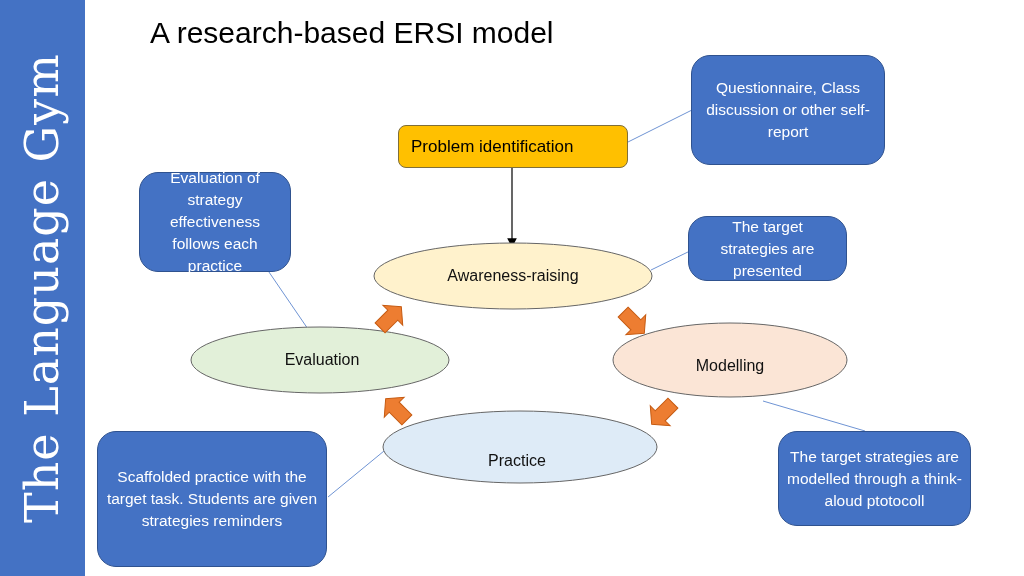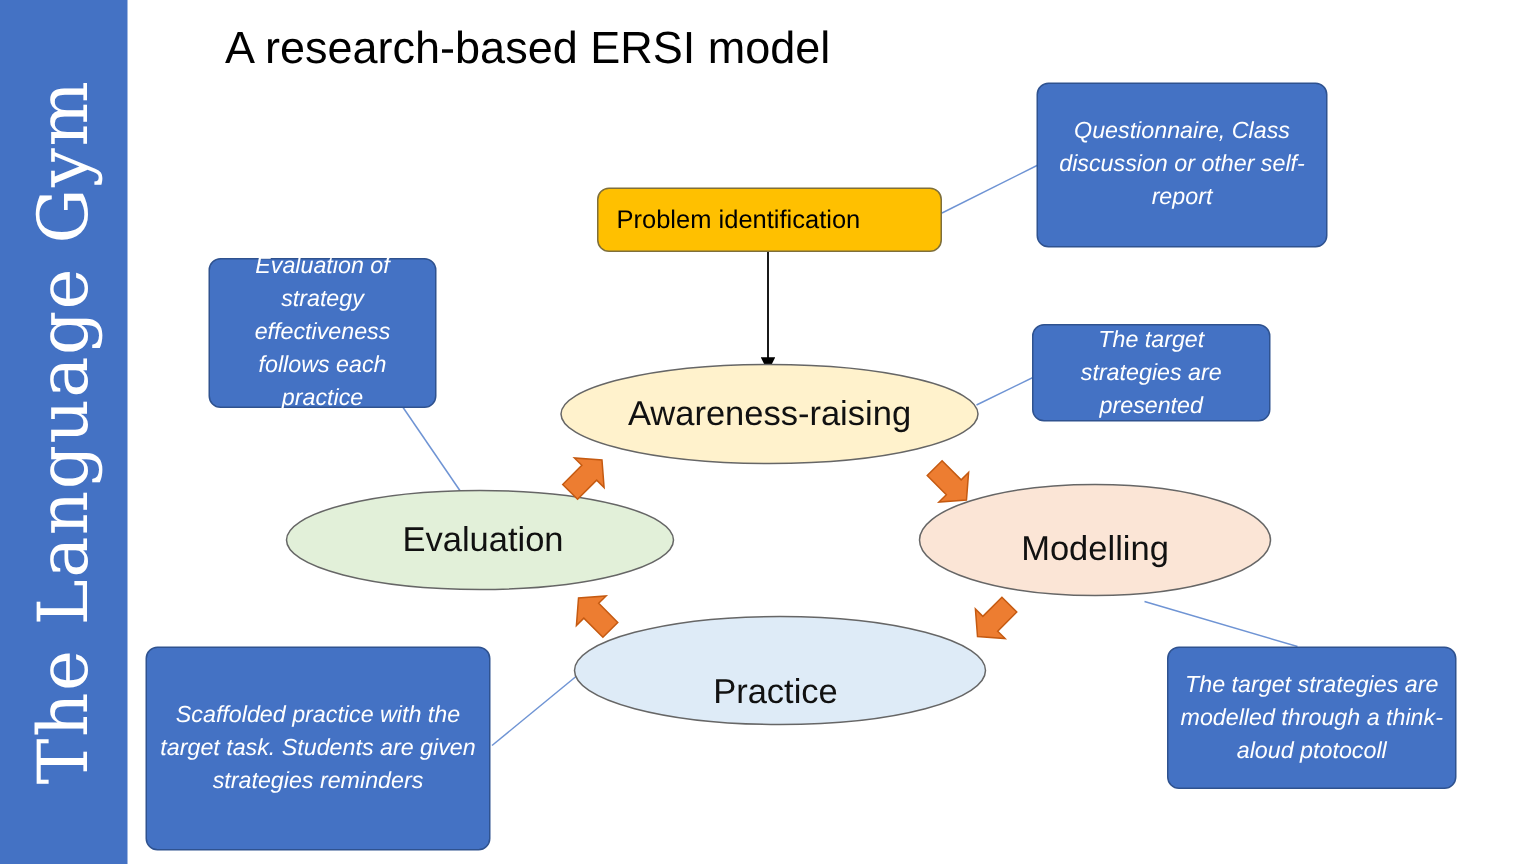--- a/index.html
+++ b/index.html
@@ -1,23 +1,23 @@
 <!DOCTYPE html>
 <html><head>
 <meta charset="utf-8">
 <style>
   html, body { margin:0; padding:0; }
   body { width:1024px; height:576px; position:relative; overflow:hidden; background:#ffffff; font-family:"Liberation Sans", sans-serif; }
   .sidebar { position:absolute; left:0; top:0; width:85px; height:576px; background:#4472C4; }
   .sidebar-text { position:absolute; left:42px; top:288px; transform:translate(-50%,-50%) rotate(-90deg); white-space:nowrap; color:#ffffff; font-family:"DejaVu Serif", serif; font-size:46px; letter-spacing:1px; }
   .title { position:absolute; left:150px; top:16px; font-size:30px; color:#000; font-family:"Liberation Sans", sans-serif; }
   svg.links { position:absolute; left:0; top:0; }
-  .callout { position:absolute; background:#4472C4; border:1.5px solid #2F528F; border-radius:8px; color:#fff; font-size:15.5px; line-height:22px; text-align:center; display:flex; align-items:center; justify-content:center; box-sizing:border-box; padding:4px 8px;font-style:italic; }
+  .callout { position:absolute; background:#4472C4; border:1.5px solid #2F528F; border-radius:19px; color:#fff; font-size:15.5px; line-height:22px; text-align:center; display:flex; align-items:center; justify-content:center; box-sizing:border-box; padding:4px 8px; }
   .problem { position:absolute; left:398px; top:125px; width:230px; height:43px; background:#FFC000; border:1.5px solid #7f6f3a; border-radius:8px; box-sizing:border-box; font-size:17px; color:#000000; display:flex; align-items:center; padding-left:12px; }
-  .ellipse-label { position:absolute; font-size:23px; color:#111; text-align:center; transform:translate(-50%,-50%); white-space:nowrap; }
+  .ellipse-label { position:absolute; font-size:16px; color:#111; text-align:center; transform:translate(-50%,-50%); white-space:nowrap; }
 </style>
 </head>
 <body>
 
 <div class="sidebar">
   <div class="sidebar-text">The Language Gym</div>
 </div>
 
 <div class="title">A research-based ERSI model</div>
 

